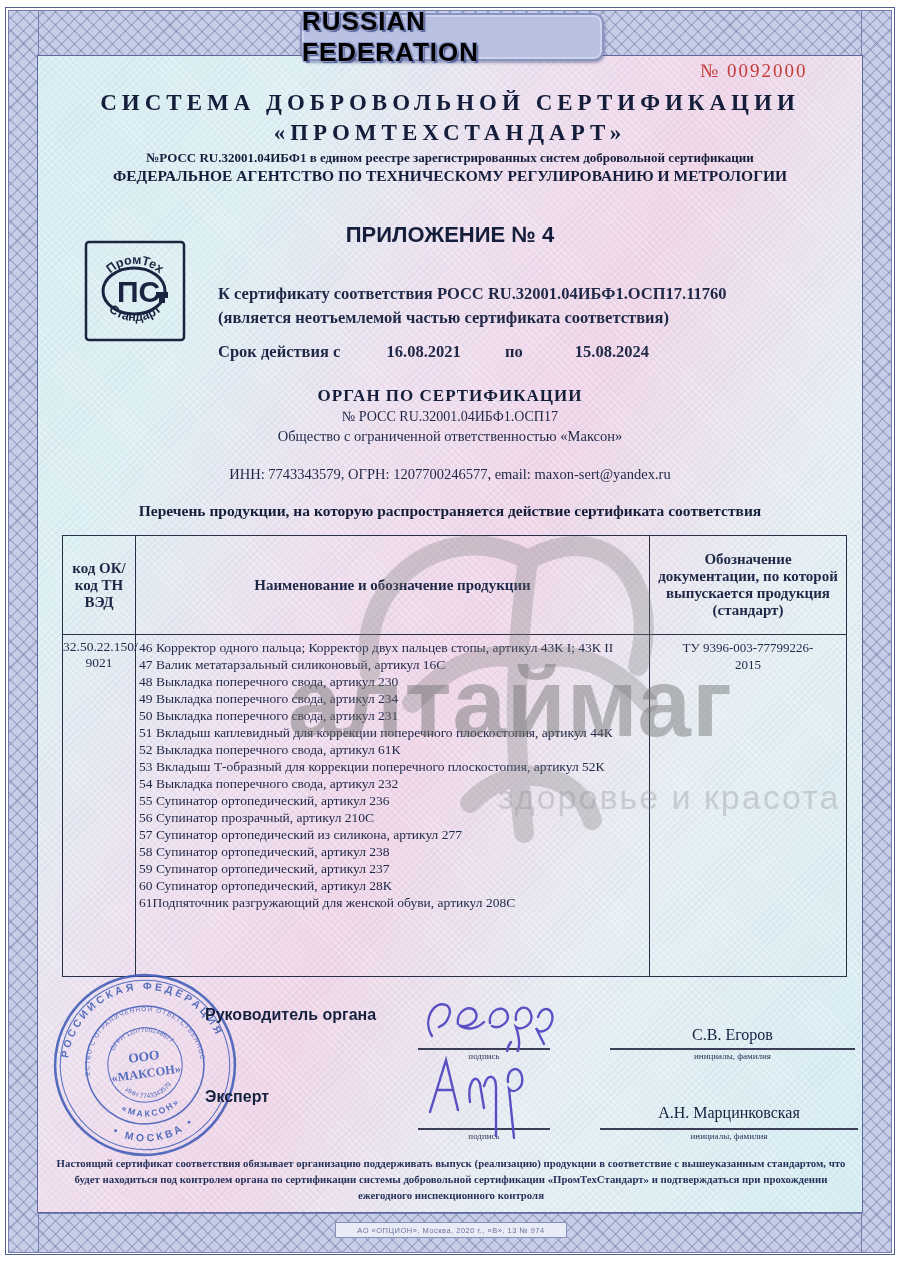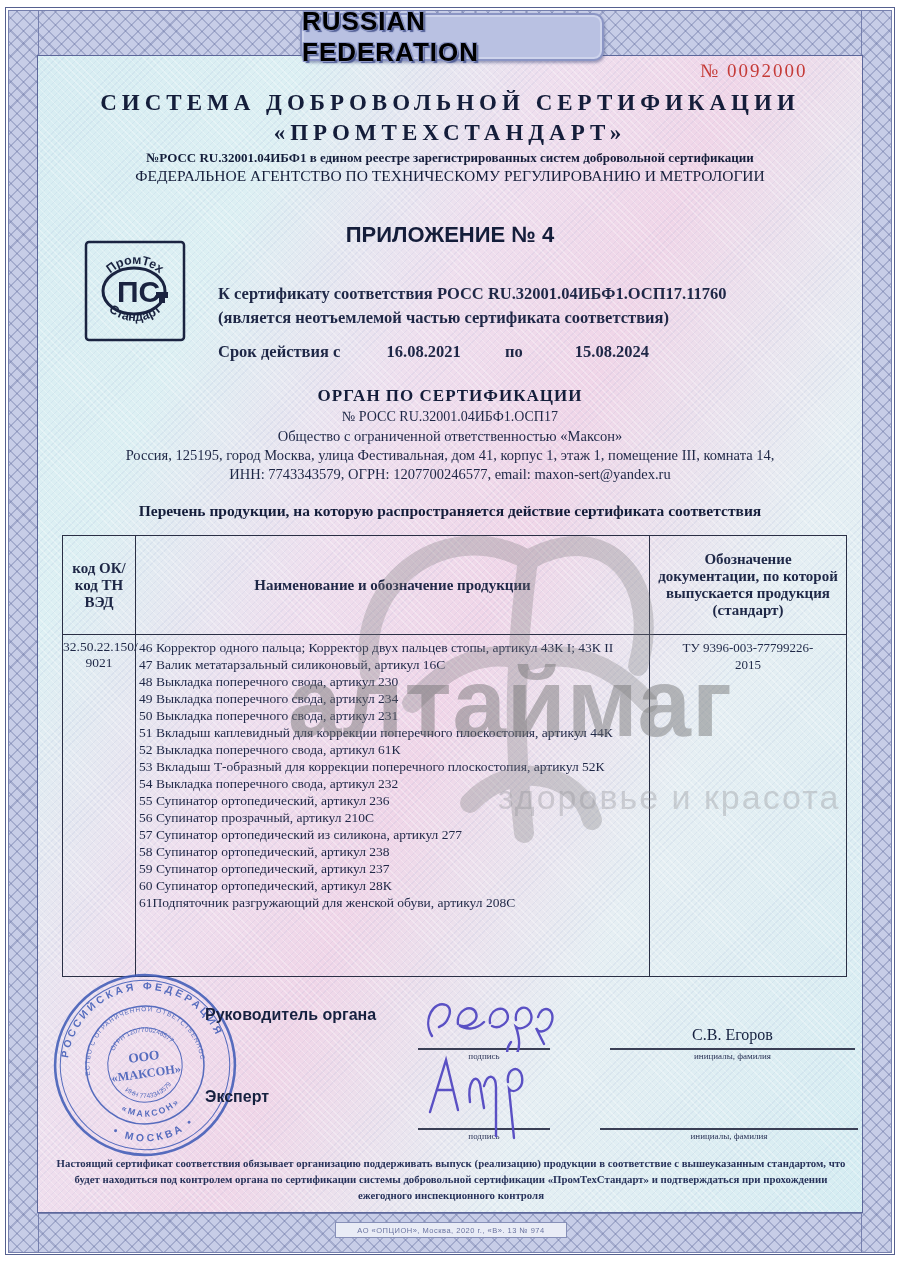--- a/index.html
+++ b/index.html
@@ -28,21 +28,21 @@
           box-shadow:0 0 0 2px #ced4ec inset, 1px 2px 3px rgba(60,70,120,.45);
           display:flex;align-items:center;justify-content:center;}
   .banner span{font-family:"Liberation Sans",sans-serif;font-weight:bold;font-size:26px;letter-spacing:1px;color:#000000;
           text-shadow:-1px -1px 0 #8d97c6, 1px -1px 0 #8d97c6, -1px 1px 0 #8d97c6, 2px 2px 1px #525f96;}
   .serial{position:absolute;left:700px;top:60px;width:160px;z-index:6;font-size:19px;letter-spacing:2px;color:#c53b38;}
   
   .t-center{position:absolute;left:60px;width:780px;text-align:center;z-index:5;}
   .sys1{top:90px;font-size:23px;font-weight:bold;letter-spacing:5px;color:#141d3a;}
   .sys2{top:120px;font-size:23px;font-weight:bold;letter-spacing:5px;color:#141d3a;}
   .reg{top:150px;font-size:13px;font-weight:bold;color:#141d3a;}
-  .agency{top:167px;font-size:15.5px;font-weight:normal;color:#141d3a;}
+  .agency{top:167px;font-size:15.5px;font-weight:bold;color:#141d3a;}
   .appendix{top:222px;font-family:"Liberation Sans",sans-serif;font-size:22px;font-weight:bold;color:#141d3a;}
   
   .logo{position:absolute;left:84px;top:240px;width:102px;height:102px;z-index:5;}
   
   .certline1{position:absolute;left:218px;top:284px;width:600px;font-size:16.5px;font-weight:bold;z-index:5;}
   .certline2{position:absolute;left:218px;top:308px;width:600px;font-size:16.5px;font-weight:bold;z-index:5;}
   .validity{position:absolute;left:218px;top:342px;width:620px;font-size:16.5px;font-weight:bold;z-index:5;}
   .validity .gap1{margin-left:42px;} .validity .gap2{margin-left:40px;} .validity .gap3{margin-left:48px;}
   
   .cb-title{top:386px;font-size:17px;font-weight:bold;letter-spacing:1px;color:#141d3a;}
@@ -141,21 +141,20 @@
   <div class="validity">
     <span>Срок действия с</span>
     <span class="gap1">16.08.2021</span>
     <span class="gap2">по</span>
     <span class="gap3">15.08.2024</span>
   </div>
 
   <div class="t-center cb-title">ОРГАН ПО СЕРТИФИКАЦИИ</div>
   <div class="t-center cb-num">№ РОСС RU.32001.04ИБФ1.ОСП17</div>
   <div class="t-center cb-name">Общество с ограниченной ответственностью «Максон»</div>
-  <div class="t-center cb-addr">Россия, 125195, город Москва, улица Фестивальная, дом 41, корпус 1, этаж 1, помещение III, комната 14,</div>
   <div class="t-center cb-inn">ИНН: 7743343579, ОГРН: 1207700246577, email: maxon-sert@yandex.ru</div>
 
   <div class="t-center list-title">Перечень продукции, на которую распространяется действие сертификата соответствия</div>
   <div class="ptable">
     <div class="thead">
       <div class="c1">код ОК/код ТН ВЭД</div>
       <div class="c2">Наименование и обозначение продукции</div>
       <div class="c3">Обозначение документации, по которой выпускается продукция (стандарт)</div>
     </div>
     <div class="tbody">
@@ -261,19 +260,20 @@
     <g fill="none" stroke="#5a50c4" stroke-width="2.4" stroke-linecap="round">
       <path d="M6,62 L22,10 L34,60"></path>
       <path d="M13,40 L28,40"></path>
       <path d="M46,52 C43,32 52,22 56,34 L60,58"></path>
       <path d="M60,36 C64,22 72,25 72,38 L72,86"></path>
       <path d="M84,32 C82,18 96,14 98,27 C100,39 89,44 85,39 L90,88"></path>
     </g>
   </svg>
   <div class="sigline sl3"></div>
   <div class="sigcap cap3">подпись</div>
+  <div class="signame nm2">А.Н. Марцинковская</div>
   <div class="sigline sl4"></div>
   <div class="sigcap cap4">инициалы, фамилия</div>
 
   <div class="footnote">Настоящий сертификат соответствия обязывает организацию поддерживать выпуск (реализацию) продукции в соответствие с вышеуказанным стандартом, что будет находиться под контролем органа по сертификации системы добровольной сертификации «ПромТехСтандарт» и подтверждаться при прохождении ежегодного инспекционного контроля</div>
   <div class="printbox">АО «ОПЦИОН», Москва, 2020 г., «В». 13 № 974</div>
 
 </div>
 
 </body></html>

